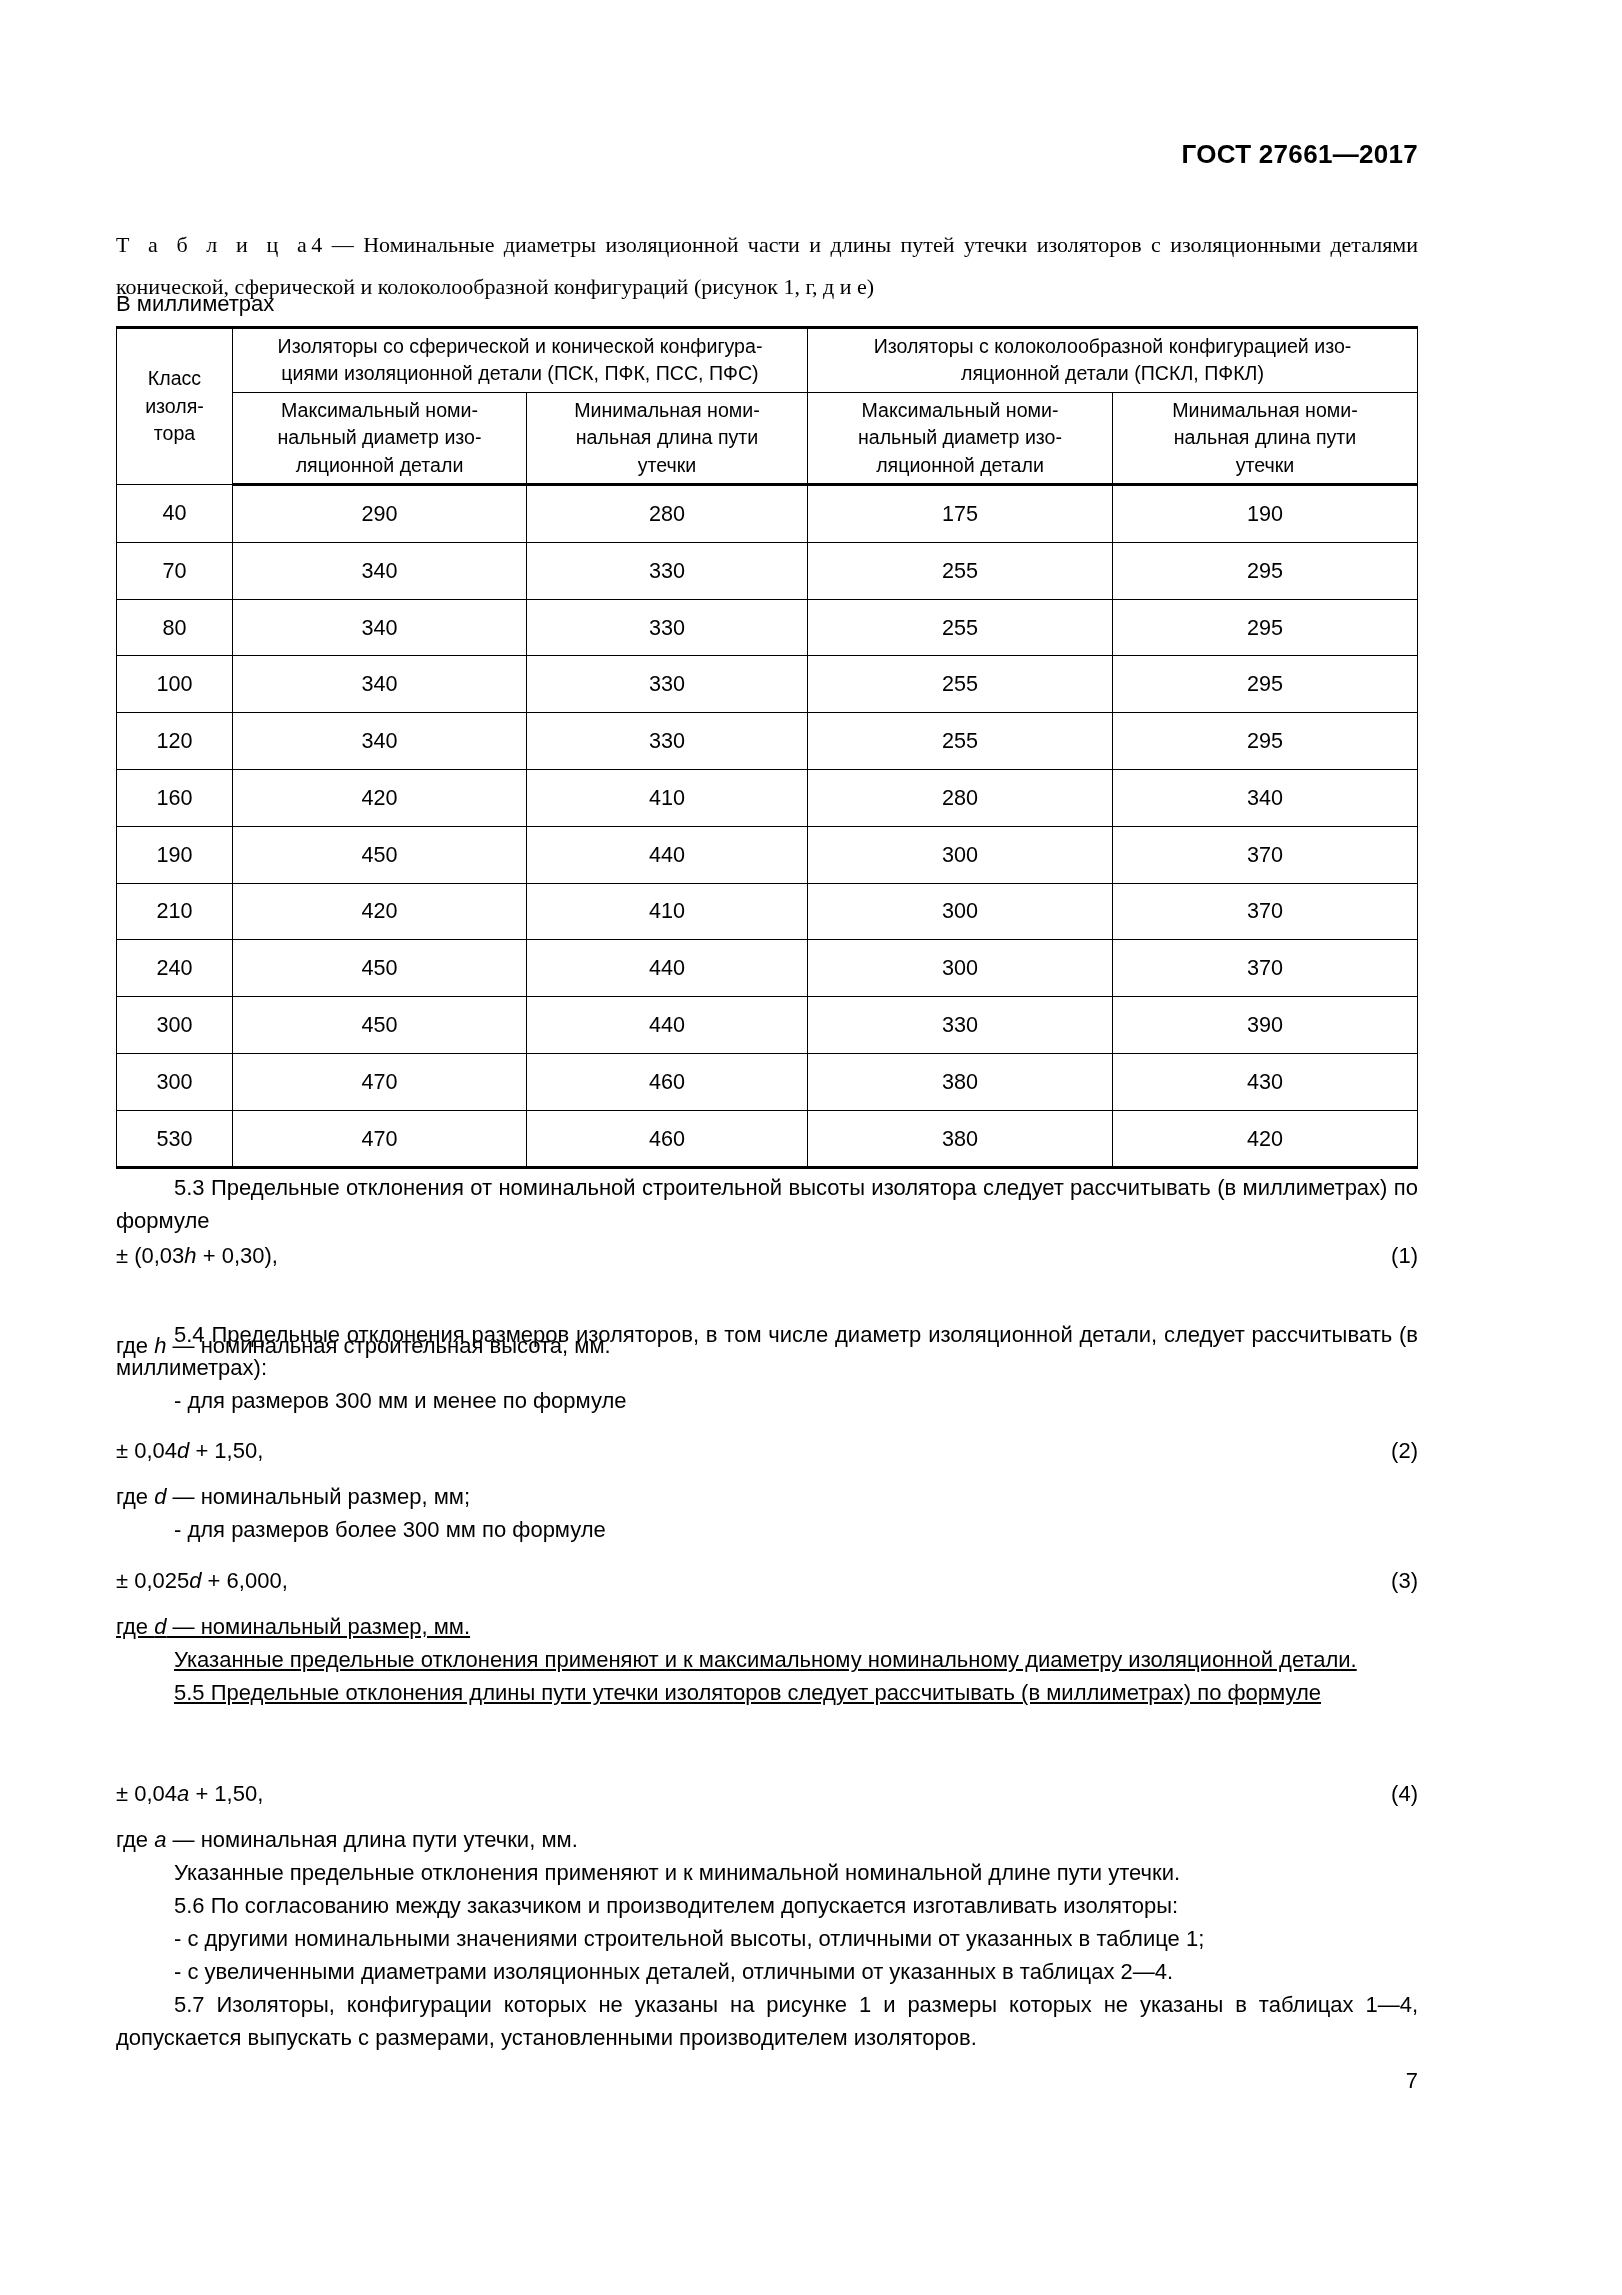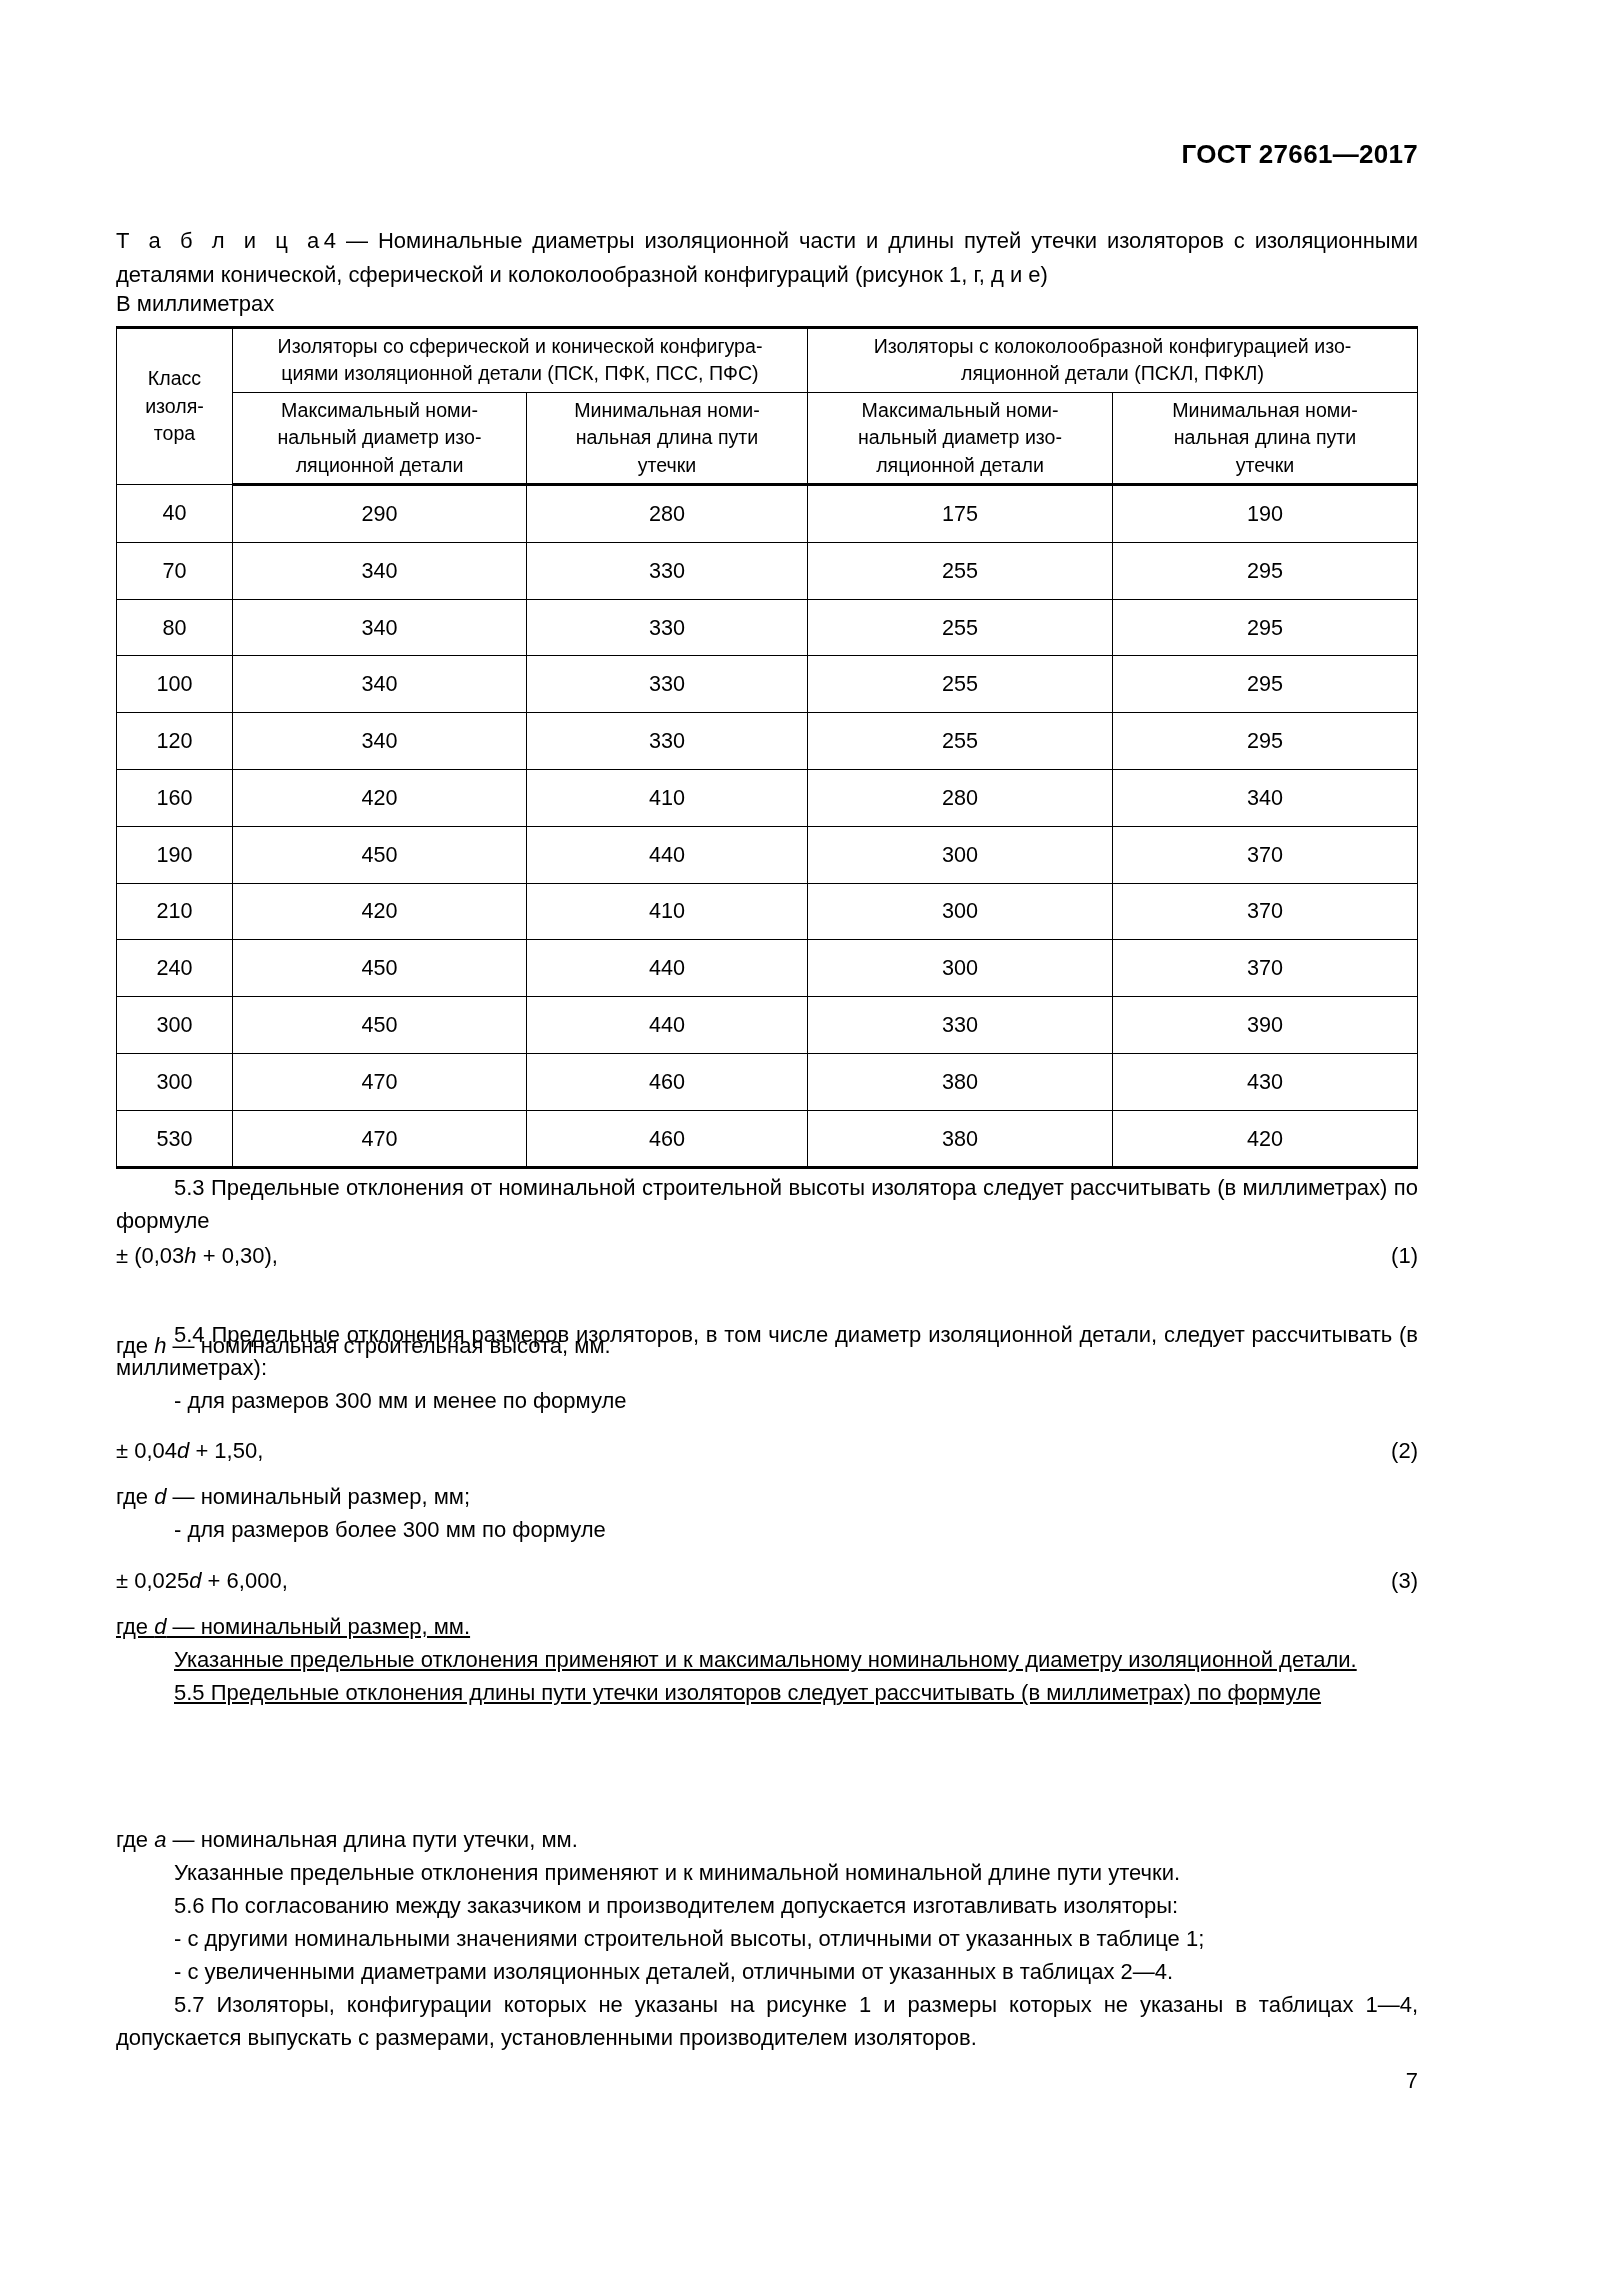--- a/index.html
+++ b/index.html
@@ -34,22 +34,23 @@
     letter-spacing: 0.3px;
   }
 
   
   .table-caption {
     position: absolute;
     left: 116px;
     top: 224px;
     width: 1302px;
     font-size: 22px;
-    line-height: 34px;
+    line-height: 42px;
     text-align: justify;
+    font-family: Liberation Serif, serif;
   }
   .table-caption .tcap-word {
     letter-spacing: 4.6px;
   }
   .units-line {
     position: absolute;
     left: 116px;
     top: 291px;
     width: 1302px;
     text-align: left;
@@ -300,20 +301,26 @@
       <span class="eqnum">(3)</span>
     </p>
   </div>
 
   <div class="body-text" style="top:1610px;text-decoration:underline;">
     <p class="para noindent">где <span class="ital">d</span> — номинальный размер, мм.</p>
     <p class="para">Указанные предельные отклонения применяют и к максимальному номинальному диаметру изоляционной детали.</p>
     <p class="para">5.5 Предельные отклонения длины пути утечки изоляторов следует рассчитывать (в миллиметрах) по формуле</p>
   </div>
 
+  <div class="body-text" style="top:1777px;">
+    <p class="formula">
+      <span>± 0,04<span class="ital">a</span> + 1,50,</span>
+      <span class="eqnum">(4)</span>
+    </p>
+  </div>
 
   <div class="body-text" style="top:1823px;">
     <p class="para noindent">где <span class="ital">a</span> — номинальная длина пути утечки, мм.</p>
     <p class="para">Указанные предельные отклонения применяют и к минимальной номинальной длине пути утечки.</p>
     <p class="para">5.6 По согласованию между заказчиком и производителем допускается изготавливать изоляторы:</p>
     <p class="para">- с другими номинальными значениями строительной высоты, отличными от указанных в таблице 1;</p>
     <p class="para">- с увеличенными диаметрами изоляционных деталей, отличными от указанных в таблицах 2—4.</p>
     <p class="para">5.7 Изоляторы, конфигурации которых не указаны на рисунке 1 и размеры которых не указаны в таблицах 1—4, допускается выпускать с размерами, установленными производителем изоляторов.</p>
   </div>
 

